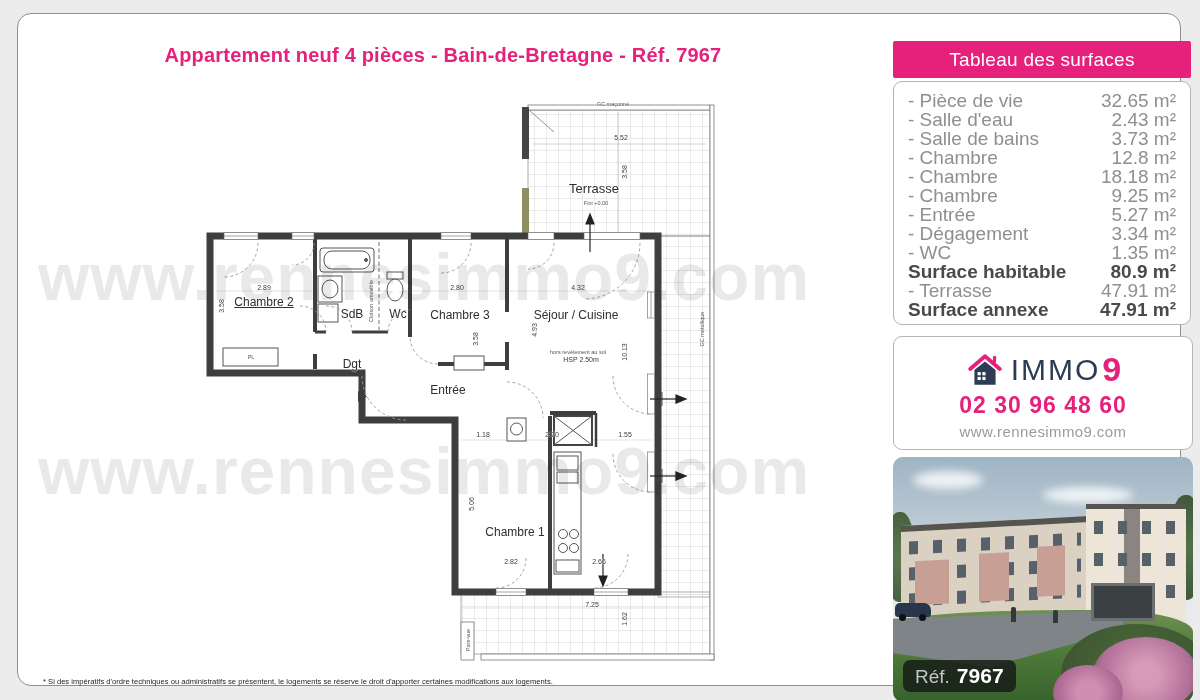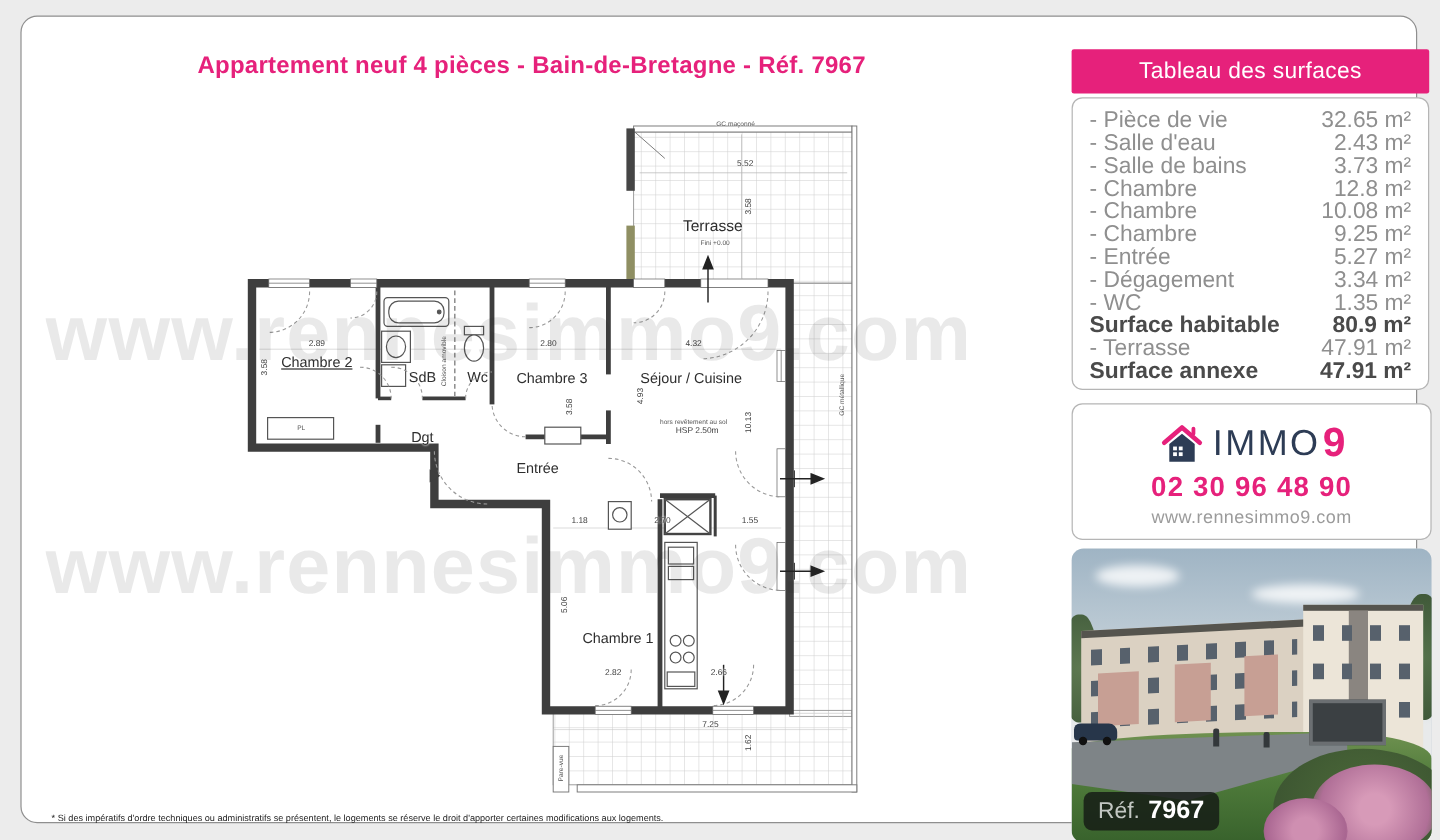--- a/index.html
+++ b/index.html
@@ -271,21 +271,21 @@
         <div class="srow">
           <span>- Salle de bains</span>
           <span>3.73 m²</span>
         </div>
         <div class="srow">
           <span>- Chambre</span>
           <span>12.8 m²</span>
         </div>
         <div class="srow">
           <span>- Chambre</span>
-          <span>10.08 m²</span>
+          <span>18.18 m²</span>
         </div>
         <div class="srow">
           <span>- Chambre</span>
           <span>9.25 m²</span>
         </div>
         <div class="srow">
           <span>- Entrée</span>
           <span>5.27 m²</span>
         </div>
         <div class="srow">
@@ -318,21 +318,21 @@
         <line x1="27" y1="5" x2="27" y2="9" stroke="#e6217b" stroke-width="3" stroke-linecap="round"></line>
         <path d="M8,17 L18,9 L28,17 L28,31 L8,31 Z" fill="#2d3c55"></path>
         <rect x="11" y="19" width="3" height="3" fill="#fff"></rect>
           <rect x="15.5" y="19" width="3" height="3" fill="#fff"></rect>
         <rect x="11" y="23.5" width="3" height="3" fill="#fff"></rect>
           <rect x="15.5" y="23.5" width="3" height="3" fill="#fff"></rect>
       </svg>
       <span class="brand-immo">IMMO</span>
       <span class="brand-9">9</span>
     </div>
-    <div class="phone">02 30 96 48 90</div>
+    <div class="phone">02 30 96 48 60</div>
     <div class="website">www.rennesimmo9.com</div>
   </div>
 
   <div class="photo">
     <div class="sky"></div>
     <div class="cloud c1"></div>
     <div class="cloud c2"></div>
     <div class="tree tree-l"></div>
     <div class="tree tree-r"></div>
     <div class="bld-left">

